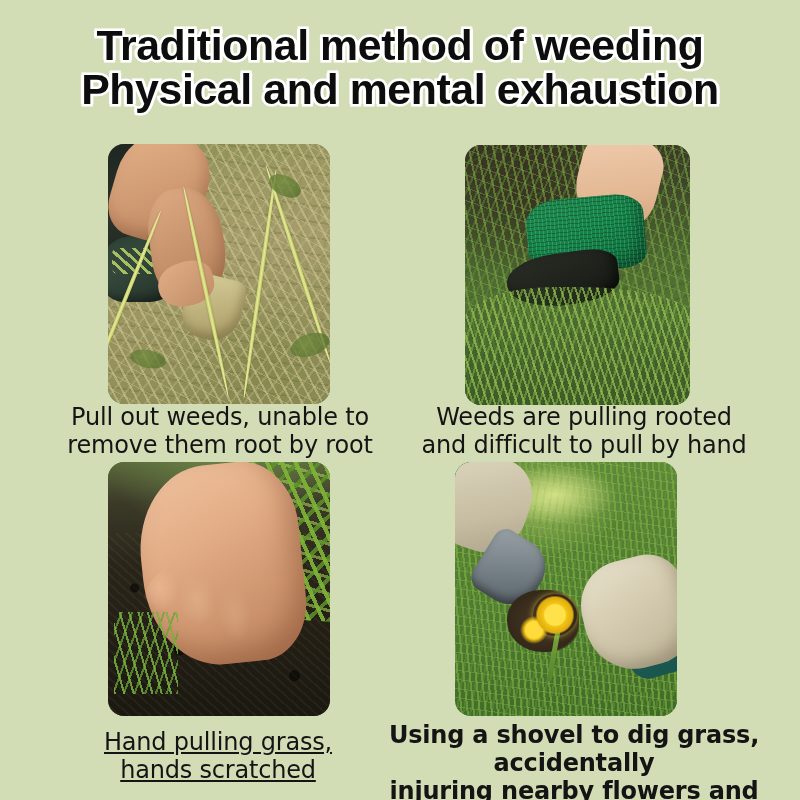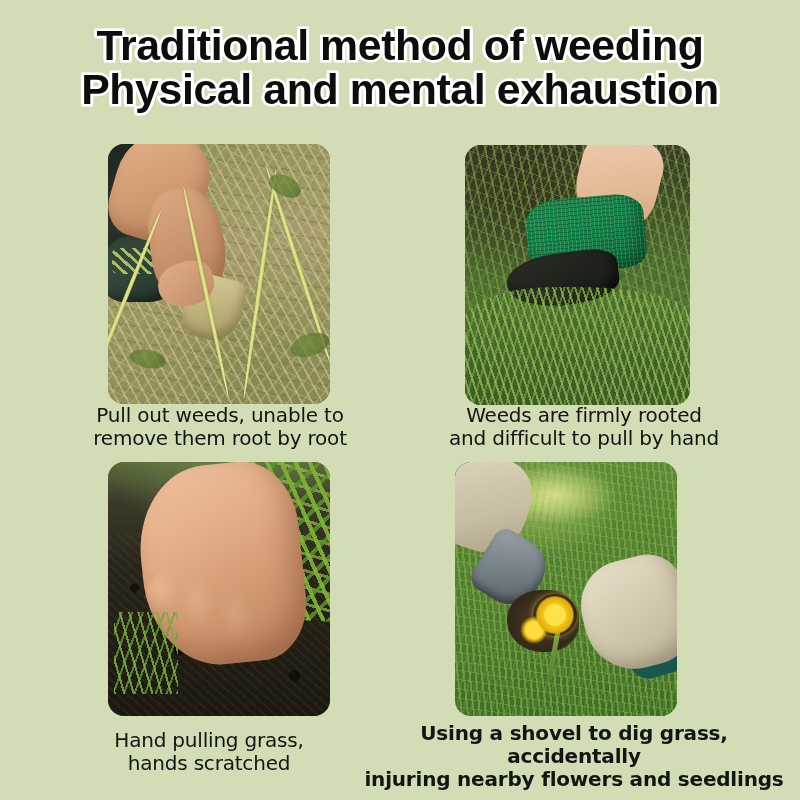--- a/index.html
+++ b/index.html
@@ -54,21 +54,21 @@
     position: absolute;
     inset: 0;
   }
 
   
   .caption {
     position: absolute;
     text-align: center;
     color: #141414;
     font-family: "DejaVu Sans", sans-serif;
-    font-size: 20px;
+    font-size: 24px;
     line-height: 1.16;
     letter-spacing: -0.2px;
     white-space: pre-line;
   }
 
   
   #photo1 { left: 108px; top: 144px; width: 222px; height: 260px; }
   .p1-bg {
     background:
       radial-gradient(ellipse 60% 40% at 70% 85%, rgba(120,128,66,.45), transparent 70%),
@@ -307,21 +307,21 @@
     transform: rotate(10deg); border-radius: 3px;
   }
   .p4-sun {
     position: absolute; left: 40px; top: 4px; width: 120px; height: 58px;
     background: radial-gradient(ellipse at 50% 50%, rgba(232,240,150,.75), transparent 72%);
   }
 
   
   #cap1 { left: 40px;  top: 404px; width: 360px; }
   #cap2 { left: 400px; top: 404px; width: 368px; }
-  #cap3 { left: 59px;  top: 729px; width: 300px; }
+  #cap3 { left: 68px;  top: 729px; width: 300px; text-decoration: underline; }
   #cap4 { left: 352px; top: 722px; width: 444px; font-weight: bold; }
 </style>
 </head>
 <body>
 
 <div class="title-block">
   <span class="title-line l1">Traditional method of weeding</span>
   <span class="title-line l2">Physical and mental exhaustion</span>
 </div>
 
@@ -371,18 +371,18 @@
   <div class="p4-dirt"></div>
   <div class="p4-stem"></div>
   <div class="p4-flower2"></div>
   <div class="p4-flower"></div>
   <div class="p4-glove-r-cuff"></div>
   <div class="p4-glove-r"></div>
 </div>
 
 <div class="caption" id="cap1">Pull out weeds, unable to
 remove them root by root</div>
-<div class="caption" id="cap2">Weeds are firmly rooted
+<div class="caption" id="cap2">Weeds are pulling rooted
 and difficult to pull by hand</div>
 <div class="caption" id="cap3">Hand pulling grass,
 hands scratched</div>
 <div class="caption" id="cap4">Using a shovel to dig grass, accidentally
 injuring nearby flowers and seedlings</div>
 
 </body></html>

